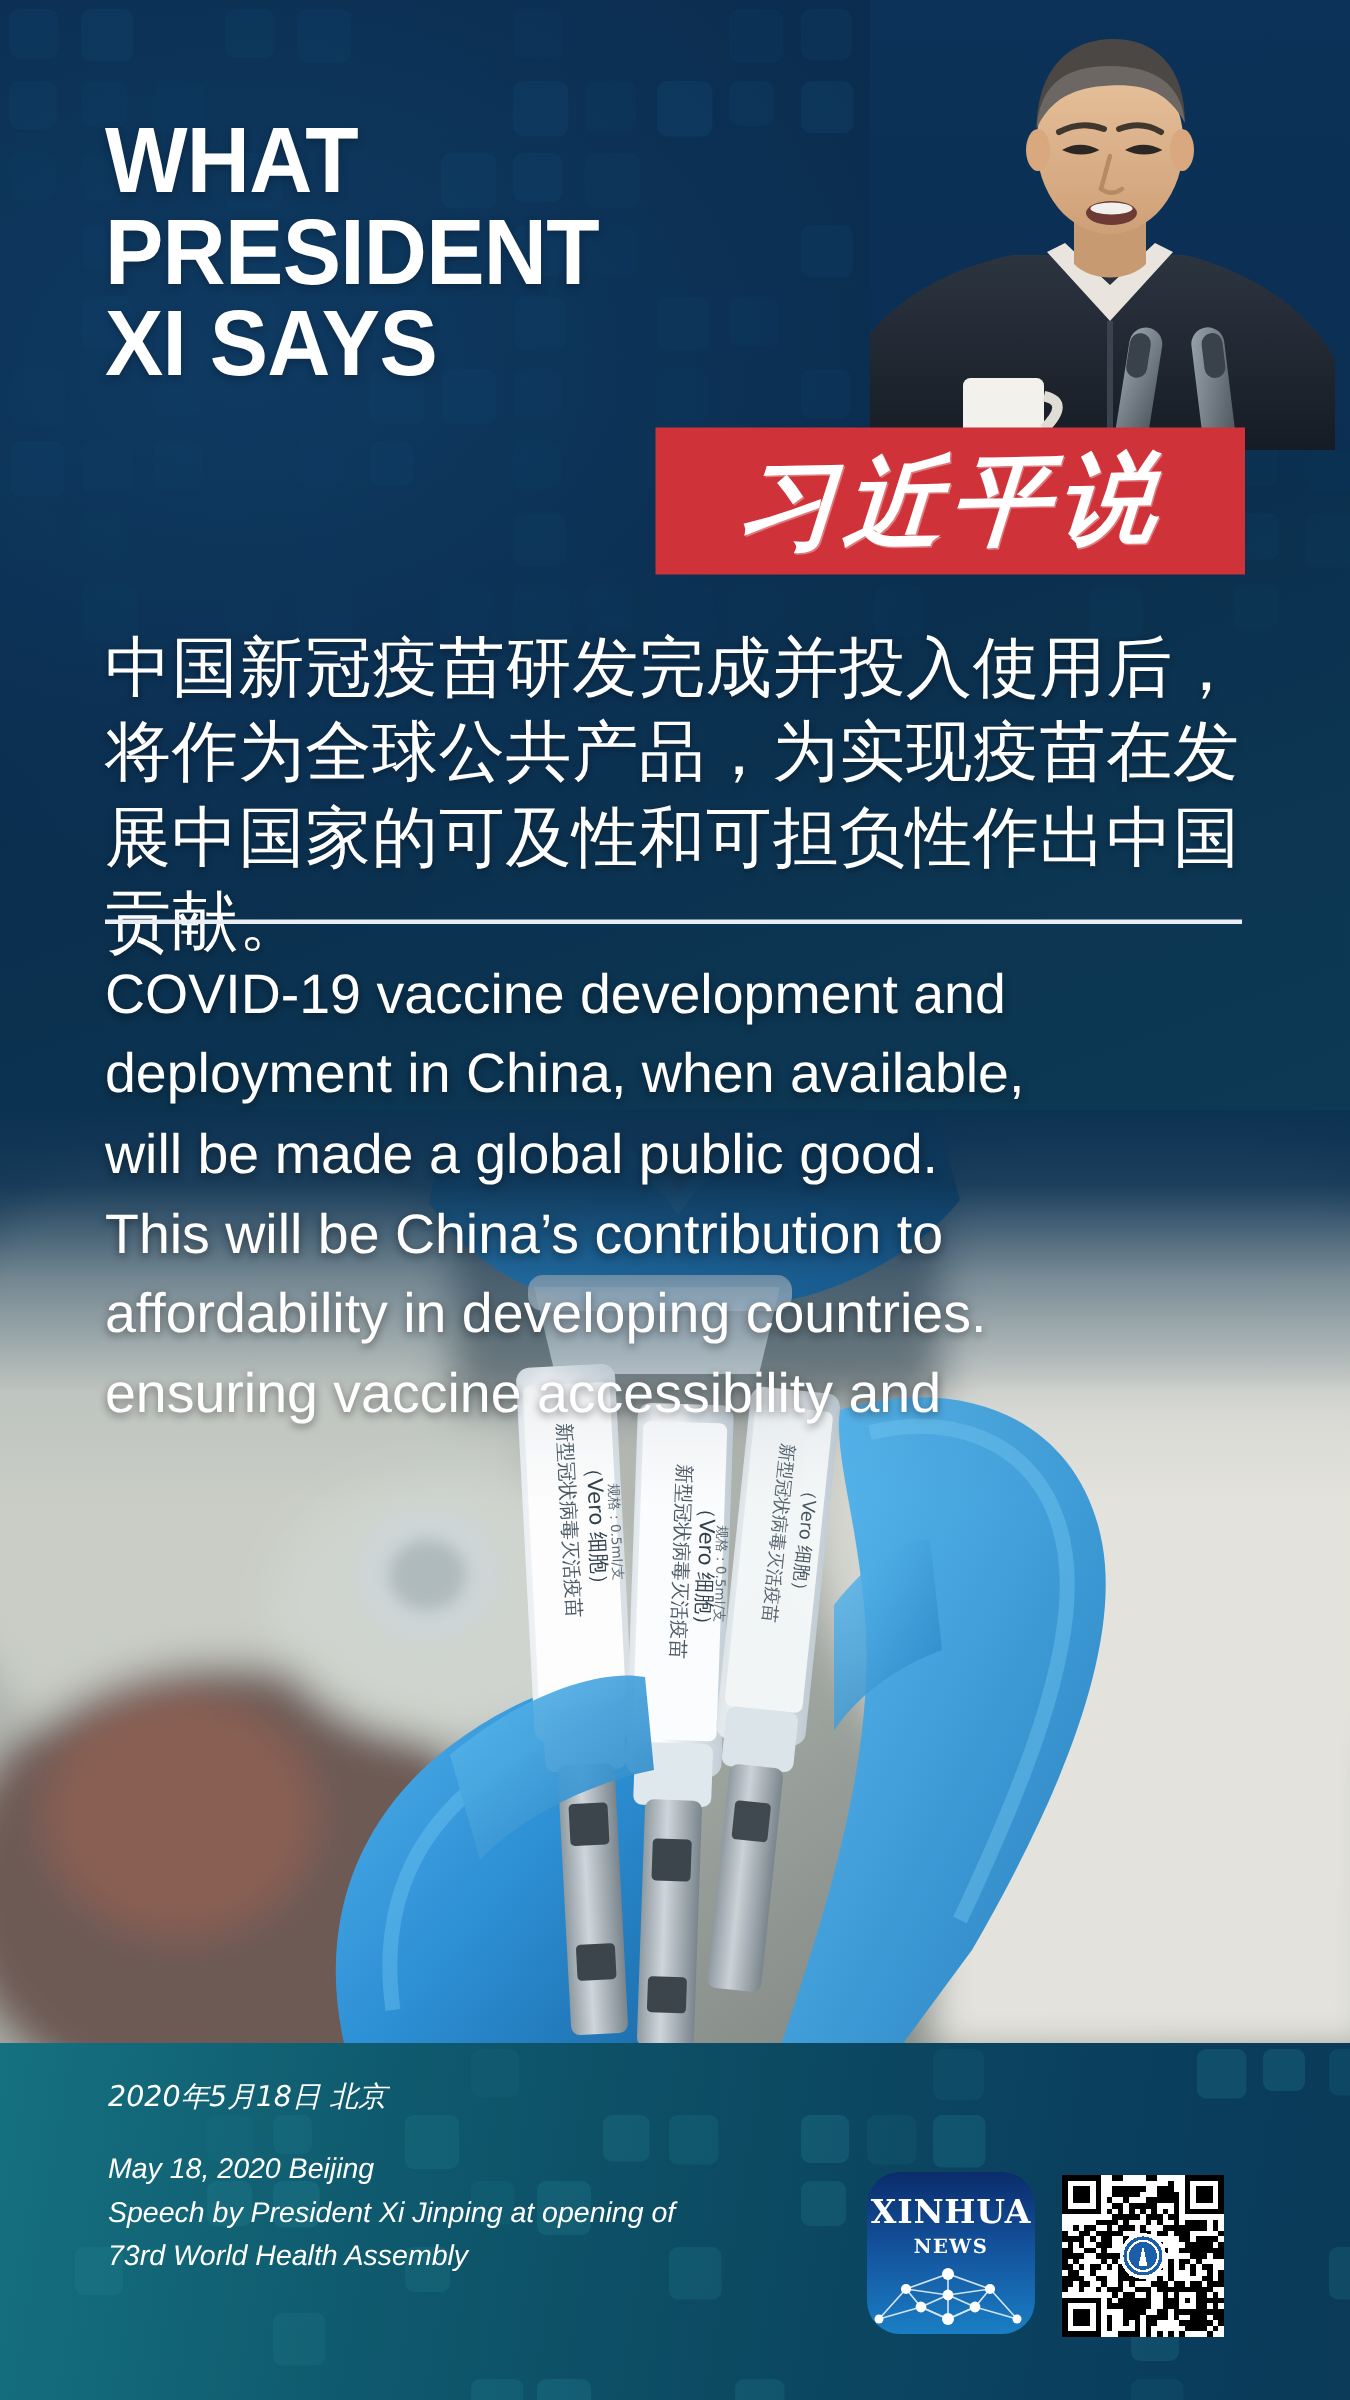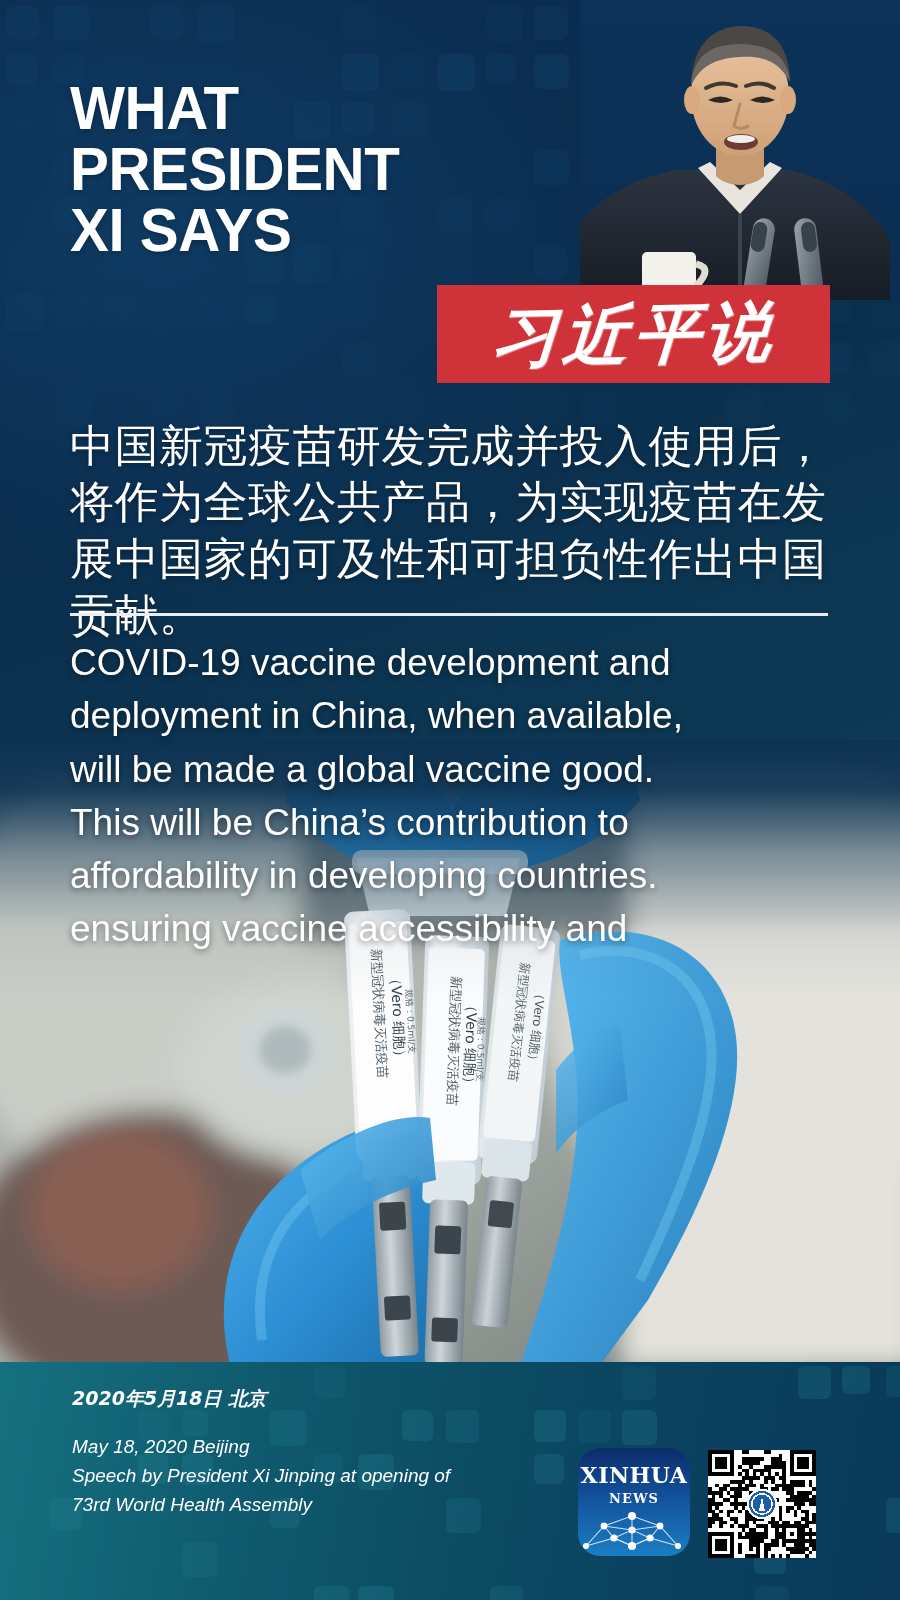--- a/index.html
+++ b/index.html
@@ -182,21 +182,21 @@
   }
 
   .caption {
     position: absolute;
     left: 72px;
     top: 22px;
     color: #ffffff;
     font-style: italic;
     z-index: 3;
   }
-  .cap-cn { font-size: 19px; line-height: 1.52; font-family: "DejaVu Sans","Liberation Sans",sans-serif; font-weight: 700; }
+  .cap-cn { font-size: 19px; line-height: 1.52; font-family: "DejaVu Sans","Liberation Sans",sans-serif; font-weight: 400; }
   .cap-en { font-size: 19px; line-height: 1.52; margin-top: 20px; font-family: "Liberation Sans","DejaVu Sans",sans-serif; font-weight: 400; }
   .caption div { white-space: nowrap; }
 
   
   .xinhua-logo {
     position: absolute;
     left: 578px;
     top: 1448px;
     width: 112px;
     height: 108px;
@@ -402,21 +402,21 @@
     <span class="calli">习近平说</span>
   </div>
 
   <div class="cn-quote">中国新冠疫苗研发完成并投入使用后，将作为全球公共产品，为实现疫苗在发展中国家的可及性和可担负性作出中国贡献。</div>
 
   <div class="divider"></div>
 
   <div class="en-quote">
     <p>COVID-19 vaccine development and</p>
     <p>deployment in China, when available,</p>
-    <p>will be made a global vaccine good.</p>
+    <p>will be made a global public good.</p>
     <p>This will be China’s contribution to</p>
     <p>affordability in developing countries.</p>
     <p>ensuring vaccine accessibility and</p>
   </div>
 
   <div class="vaccine-photo">
     <svg class="v-svg" width="900" height="625" viewBox="0 0 900 625">
       <defs>
         <linearGradient id="roomg" x1="0" y1="0" x2="1" y2="1">
           <stop offset="0%" stop-color="#8c9496"></stop>

